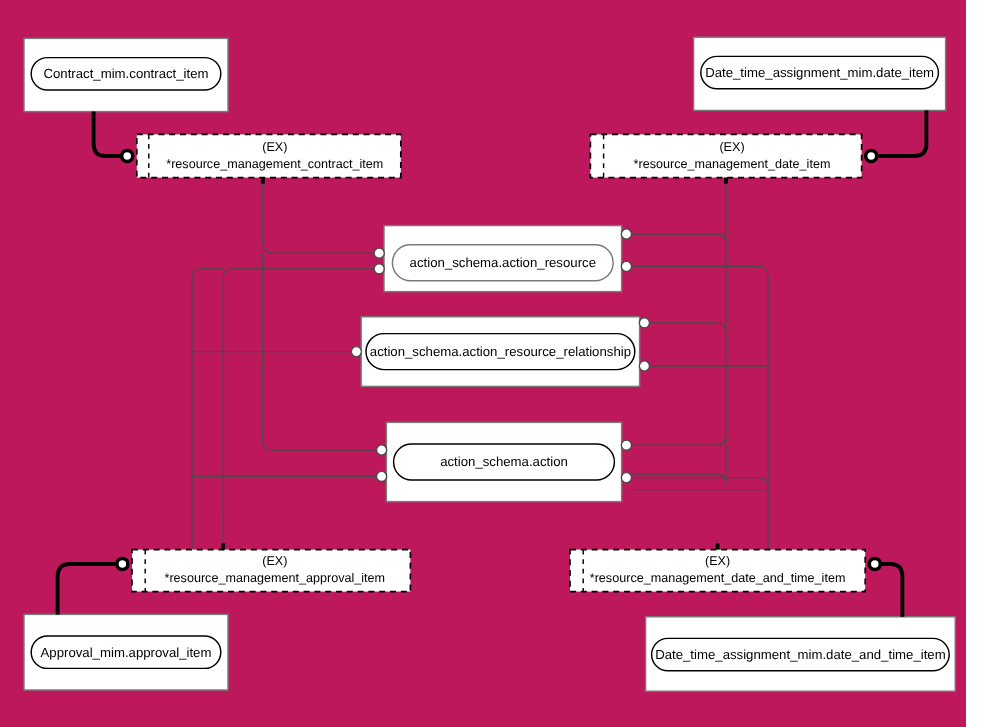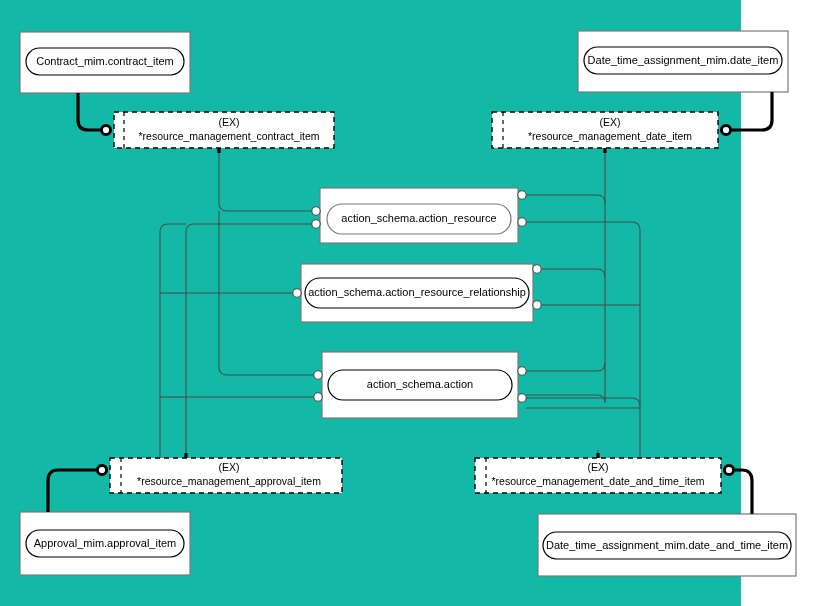--- a/index.html
+++ b/index.html
@@ -9,23 +9,23 @@
     background: #ffffff;
   }
   body {
     font-family: "Liberation Sans", sans-serif;
     width: 837px;
     height: 606px;
     overflow: hidden;
   }
   #diagram-root {
     position: relative;
-    width: 741px;
+    width: 805px;
     height: 606px;
-    background: #14b8a6;
+    background: #be185d;
   }
   #diagram-svg {
     position: absolute;
     left: 0;
     top: 0;
     width: 837px;
     height: 606px;
   }
   .node-label {
     font-family: "Liberation Sans", sans-serif;

